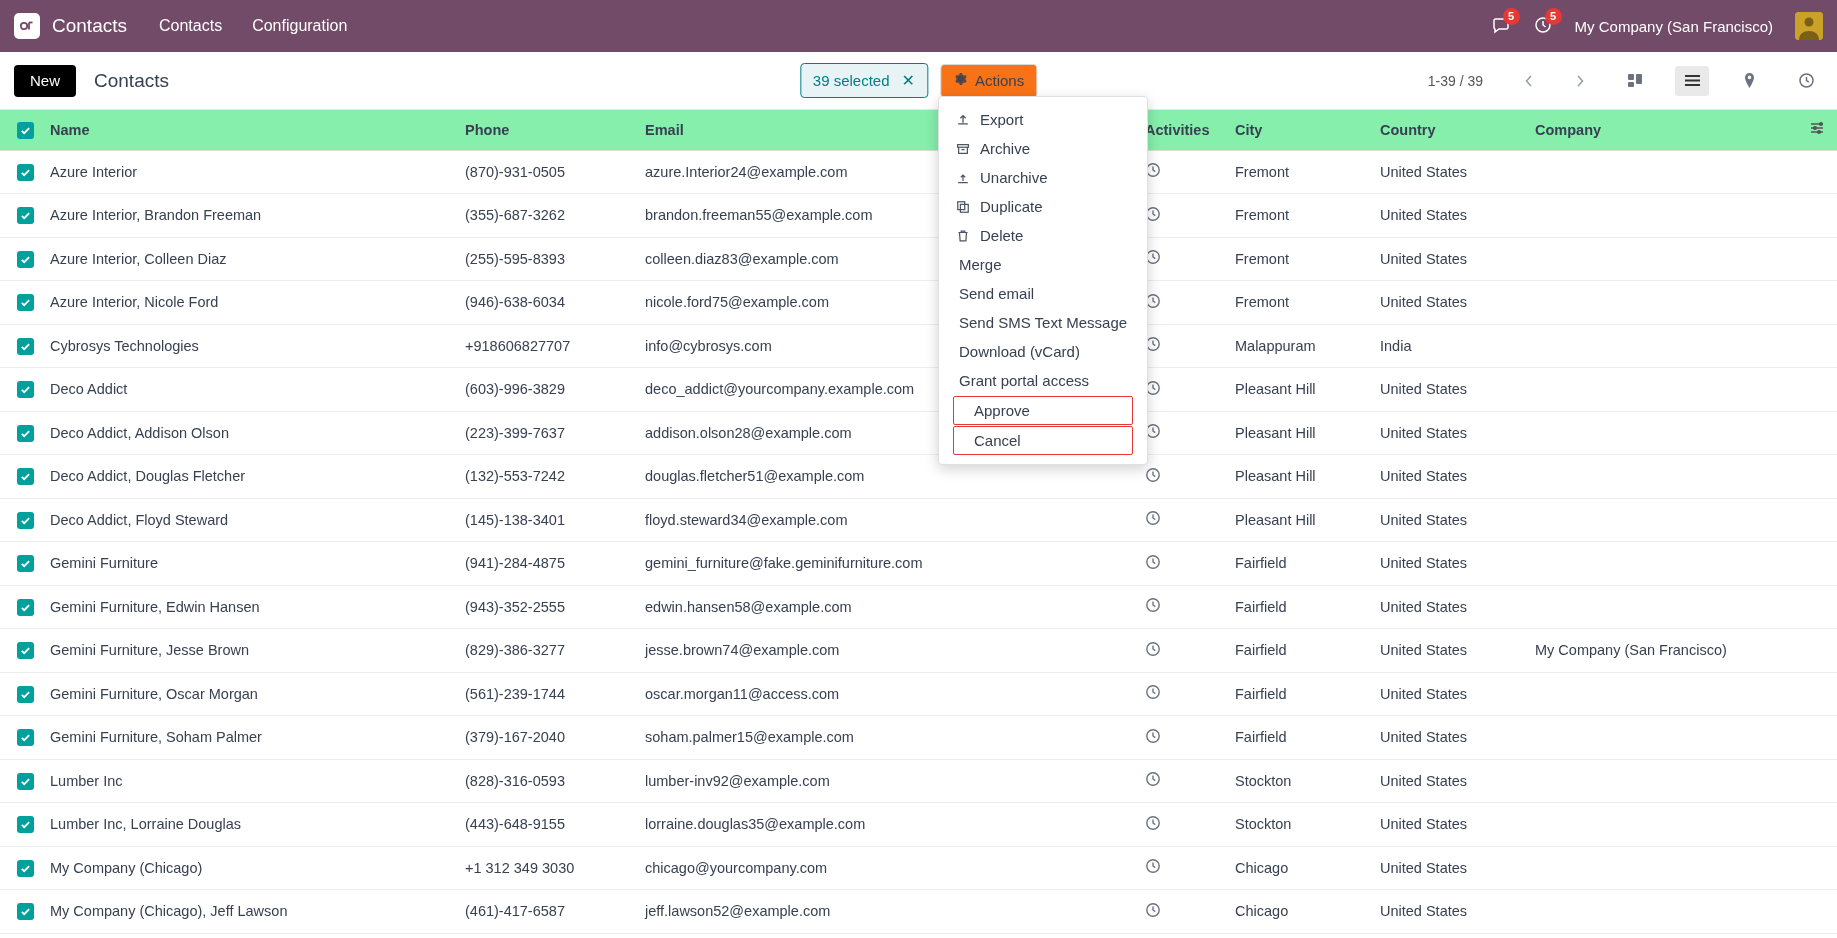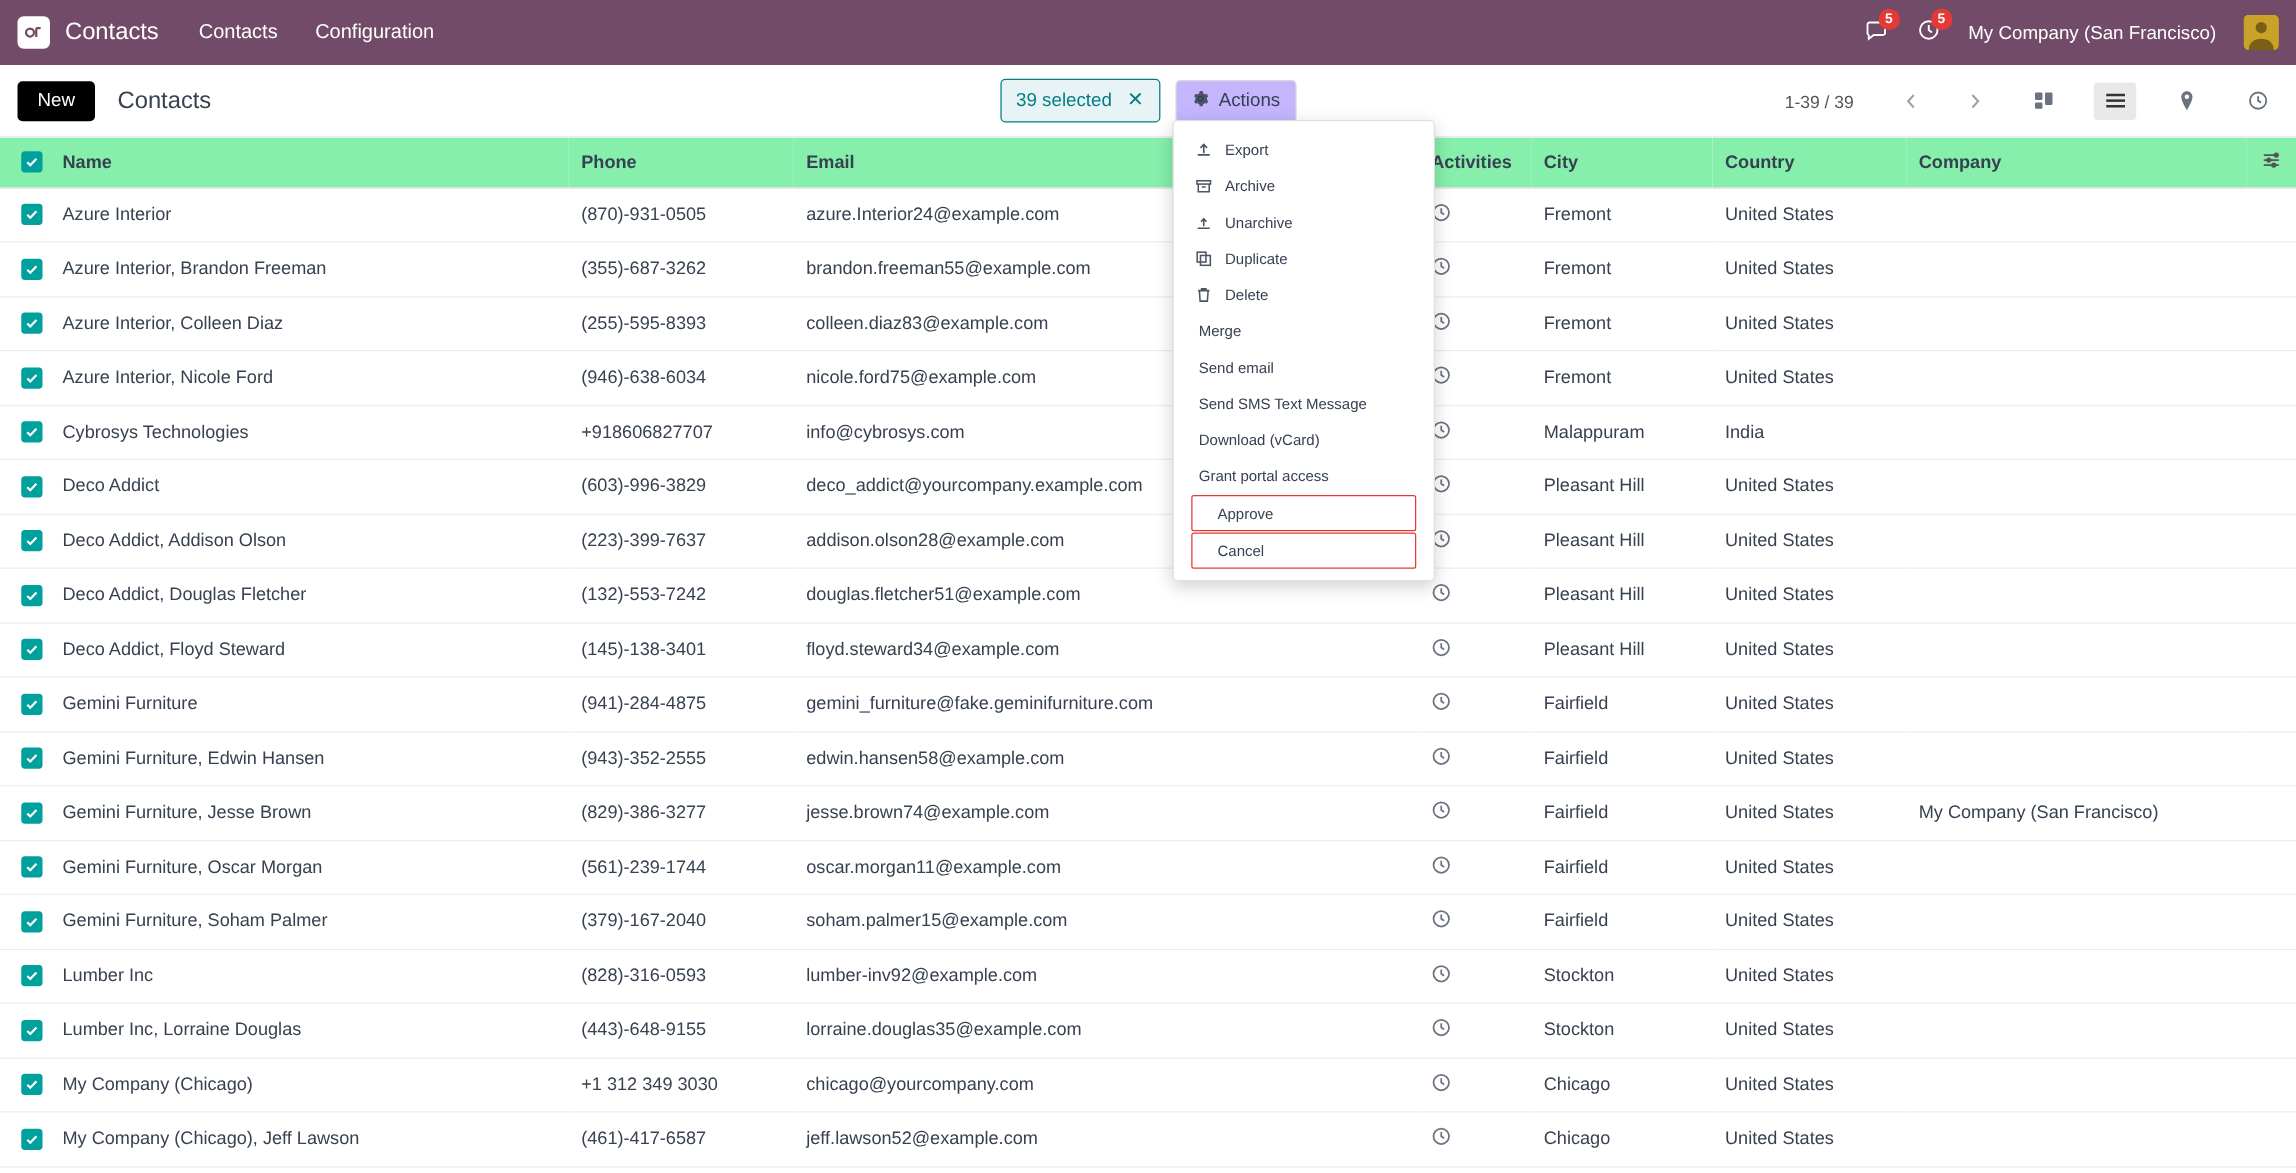--- a/index.html
+++ b/index.html
@@ -93,21 +93,21 @@
     background: #e7f3f4;
     height: 35px;
     border-radius: 4px;
     padding: 0 12px;
     font-size: 15px;
   }
   .sel-x { cursor: pointer; font-size: 16px; line-height: 1; }
   .actions-btn {
     display: flex; align-items: center; gap: 8px;
     border: 1px solid #d9d9d9;
-    background: #c4b5fd;
+    background: #f97316;
     height: 34px;
     border-radius: 4px;
     padding: 0 12px;
     font-size: 15px;
     color: #374151;
     cursor: pointer;
   }
 
   .cp-right {
     margin-left: auto;
@@ -183,21 +183,21 @@
     position: absolute;
     top: 96px;
     left: 938px;
     width: 210px;
     background: #ffffff;
     border: 1px solid #e0e0e0;
     border-radius: 4px;
     box-shadow: 0 4px 14px rgba(0,0,0,0.18);
     padding: 8px 0;
     z-index: 50;
-    font-size: 12px;
+    font-size: 15px;
   }
   .dd-item {
     display: flex; align-items: center; gap: 10px;
     padding: 5px 16px;
     height: 29px;
     color: #374151;
     cursor: pointer;
     white-space: nowrap;
   }
   .dd-item .dd-icon { width: 15px; display: inline-flex; justify-content: center; color: #4b5563; }
@@ -628,21 +628,21 @@
           <td class="col-cog"></td>
         </tr>
         <tr>
           <td class="col-check"><span class="cb">
               <svg width="11" height="11" viewBox="0 0 12 12" fill="none" stroke="#fff" stroke-width="2">
                 <path d="M2 6.3l2.6 2.6L10 3.3"></path>
               </svg>
             </span></td>
           <td class="col-name">Gemini Furniture, Oscar Morgan</td>
           <td class="col-phone">(561)-239-1744</td>
-          <td class="col-email">oscar.morgan11@example.com</td>
+          <td class="col-email">oscar.morgan11@access.com</td>
           <td class="col-act"><span class="clock-icon"><svg width="16" height="16" viewBox="0 0 16 16" fill="none" stroke="#6b7280" stroke-width="1.4">
                 <circle cx="8" cy="8" r="6.2"></circle>
                 <path d="M8 4.6V8l2.3 1.6"></path>
               </svg></span></td>
           <td class="col-city">Fairfield</td>
           <td class="col-country">United States</td>
           <td class="col-company"></td>
           <td class="col-cog"></td>
         </tr>
         <tr>

